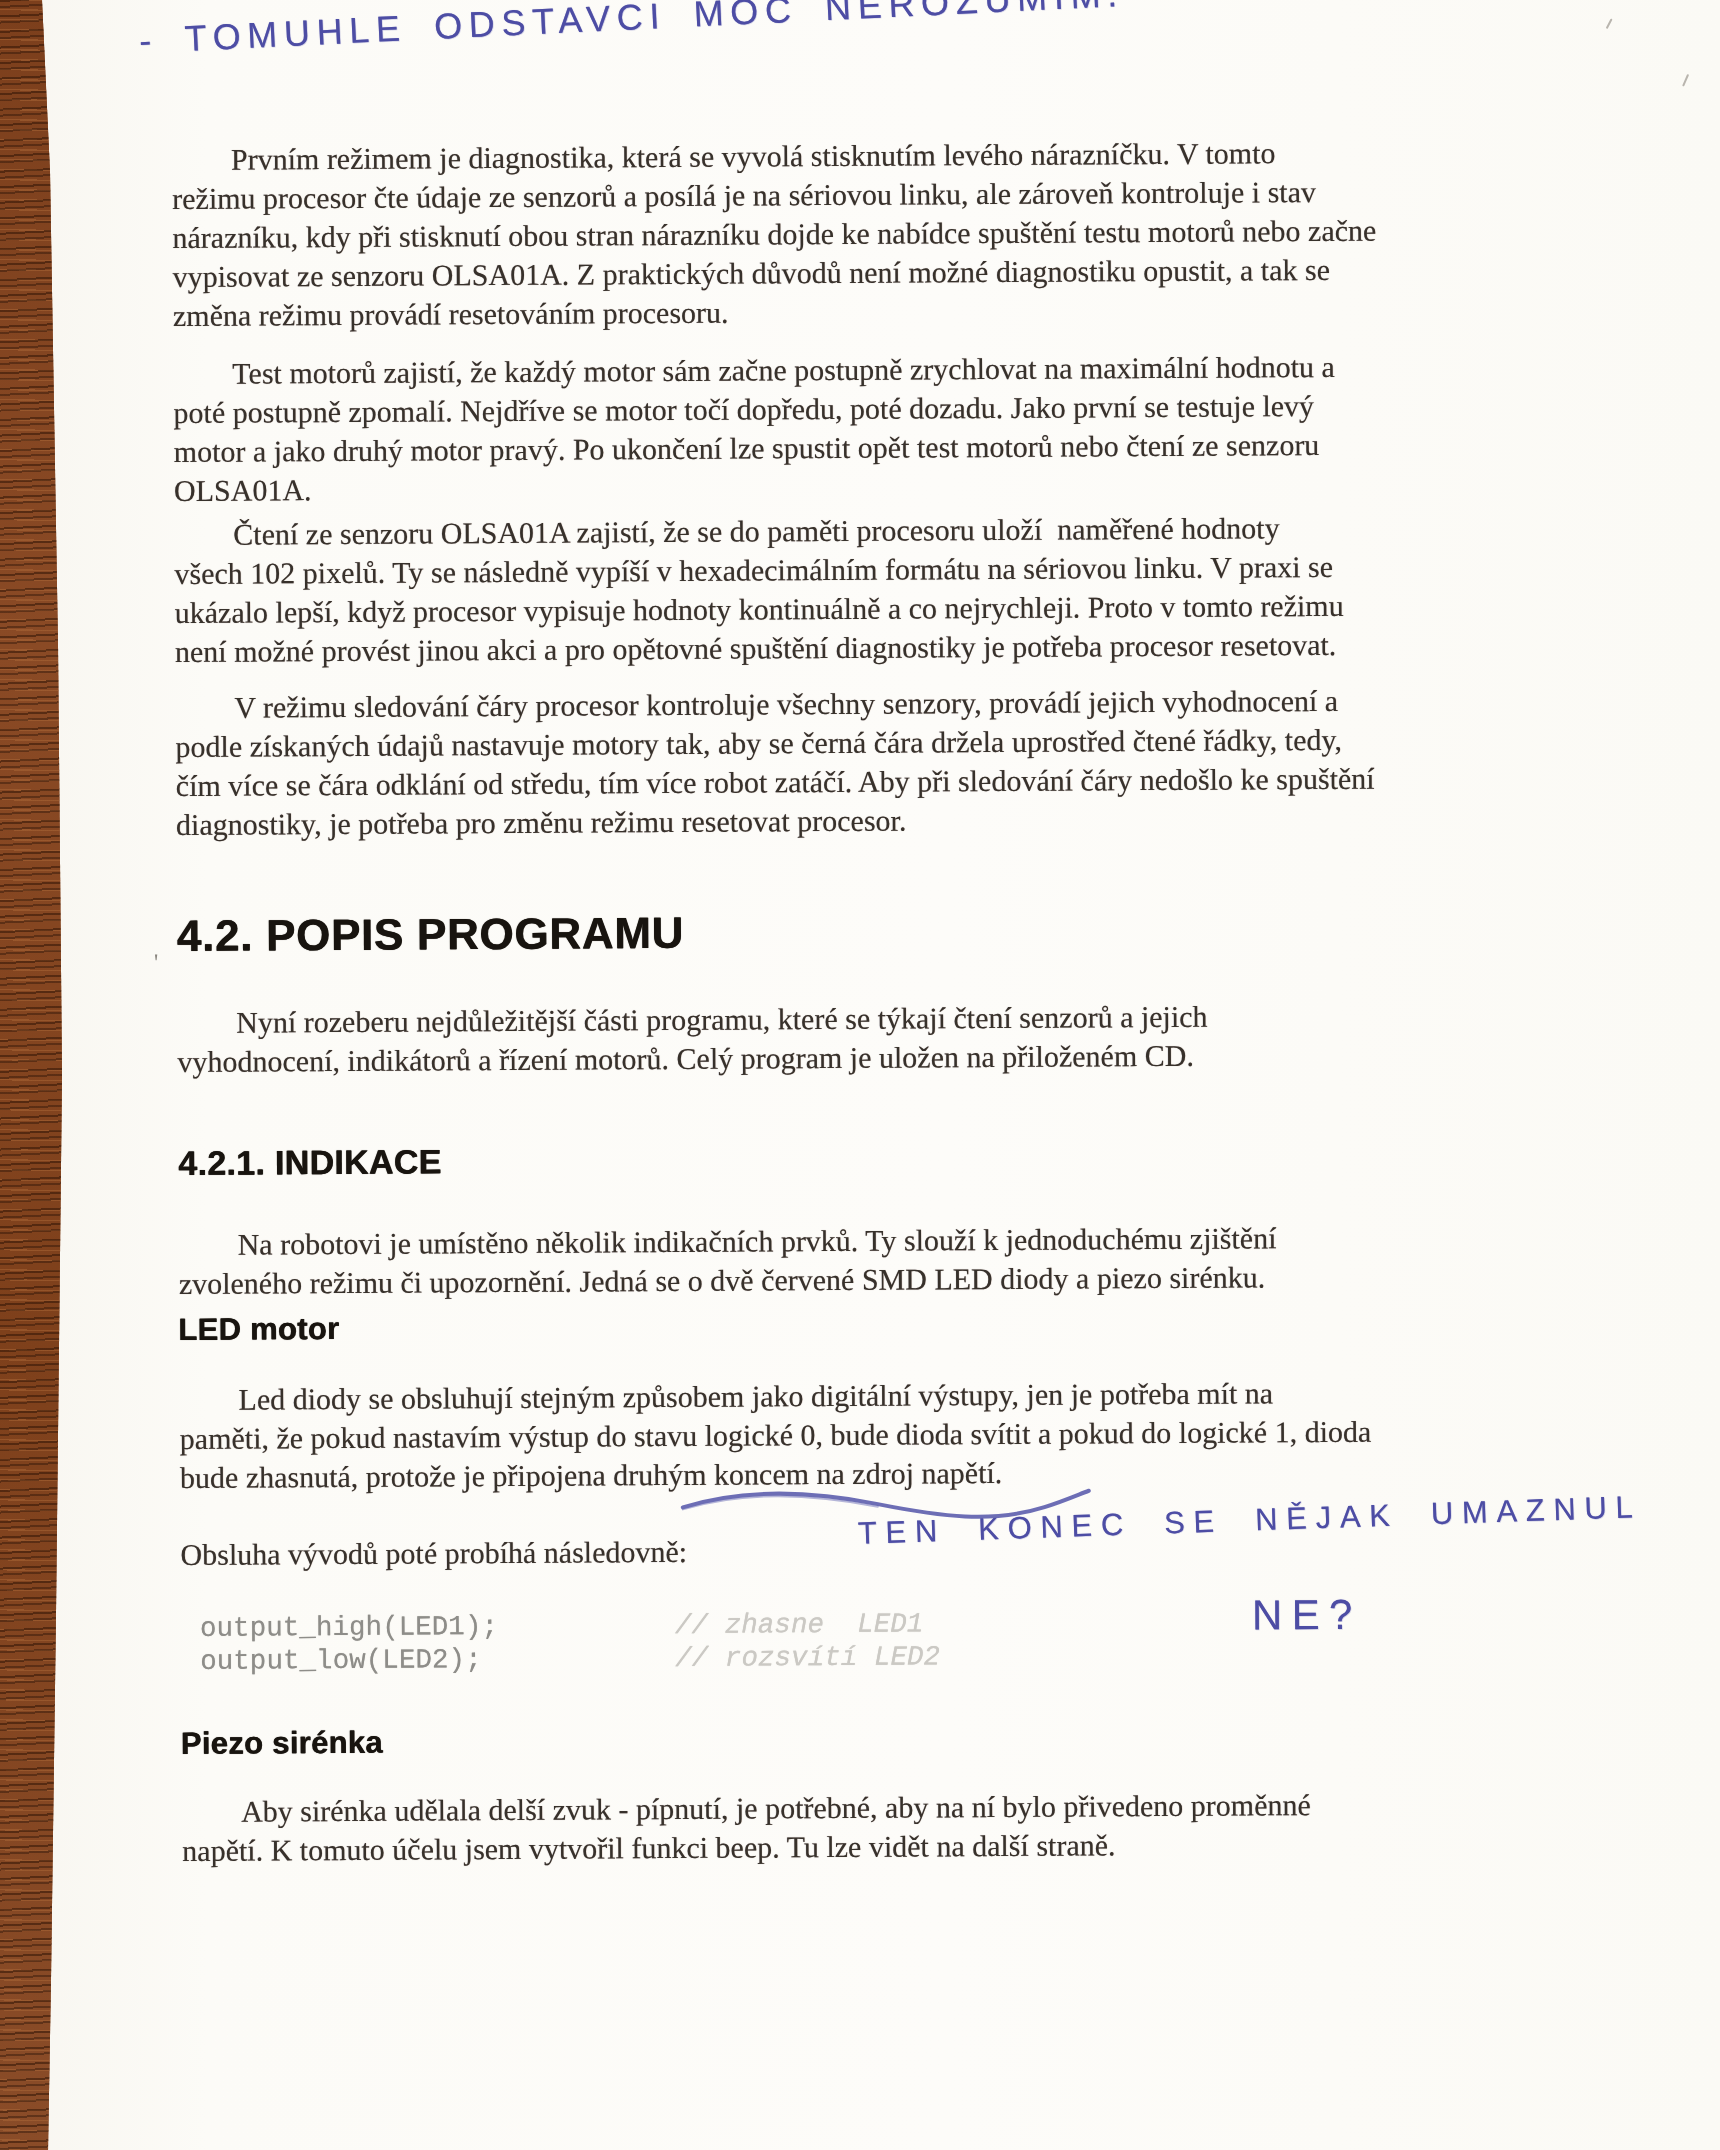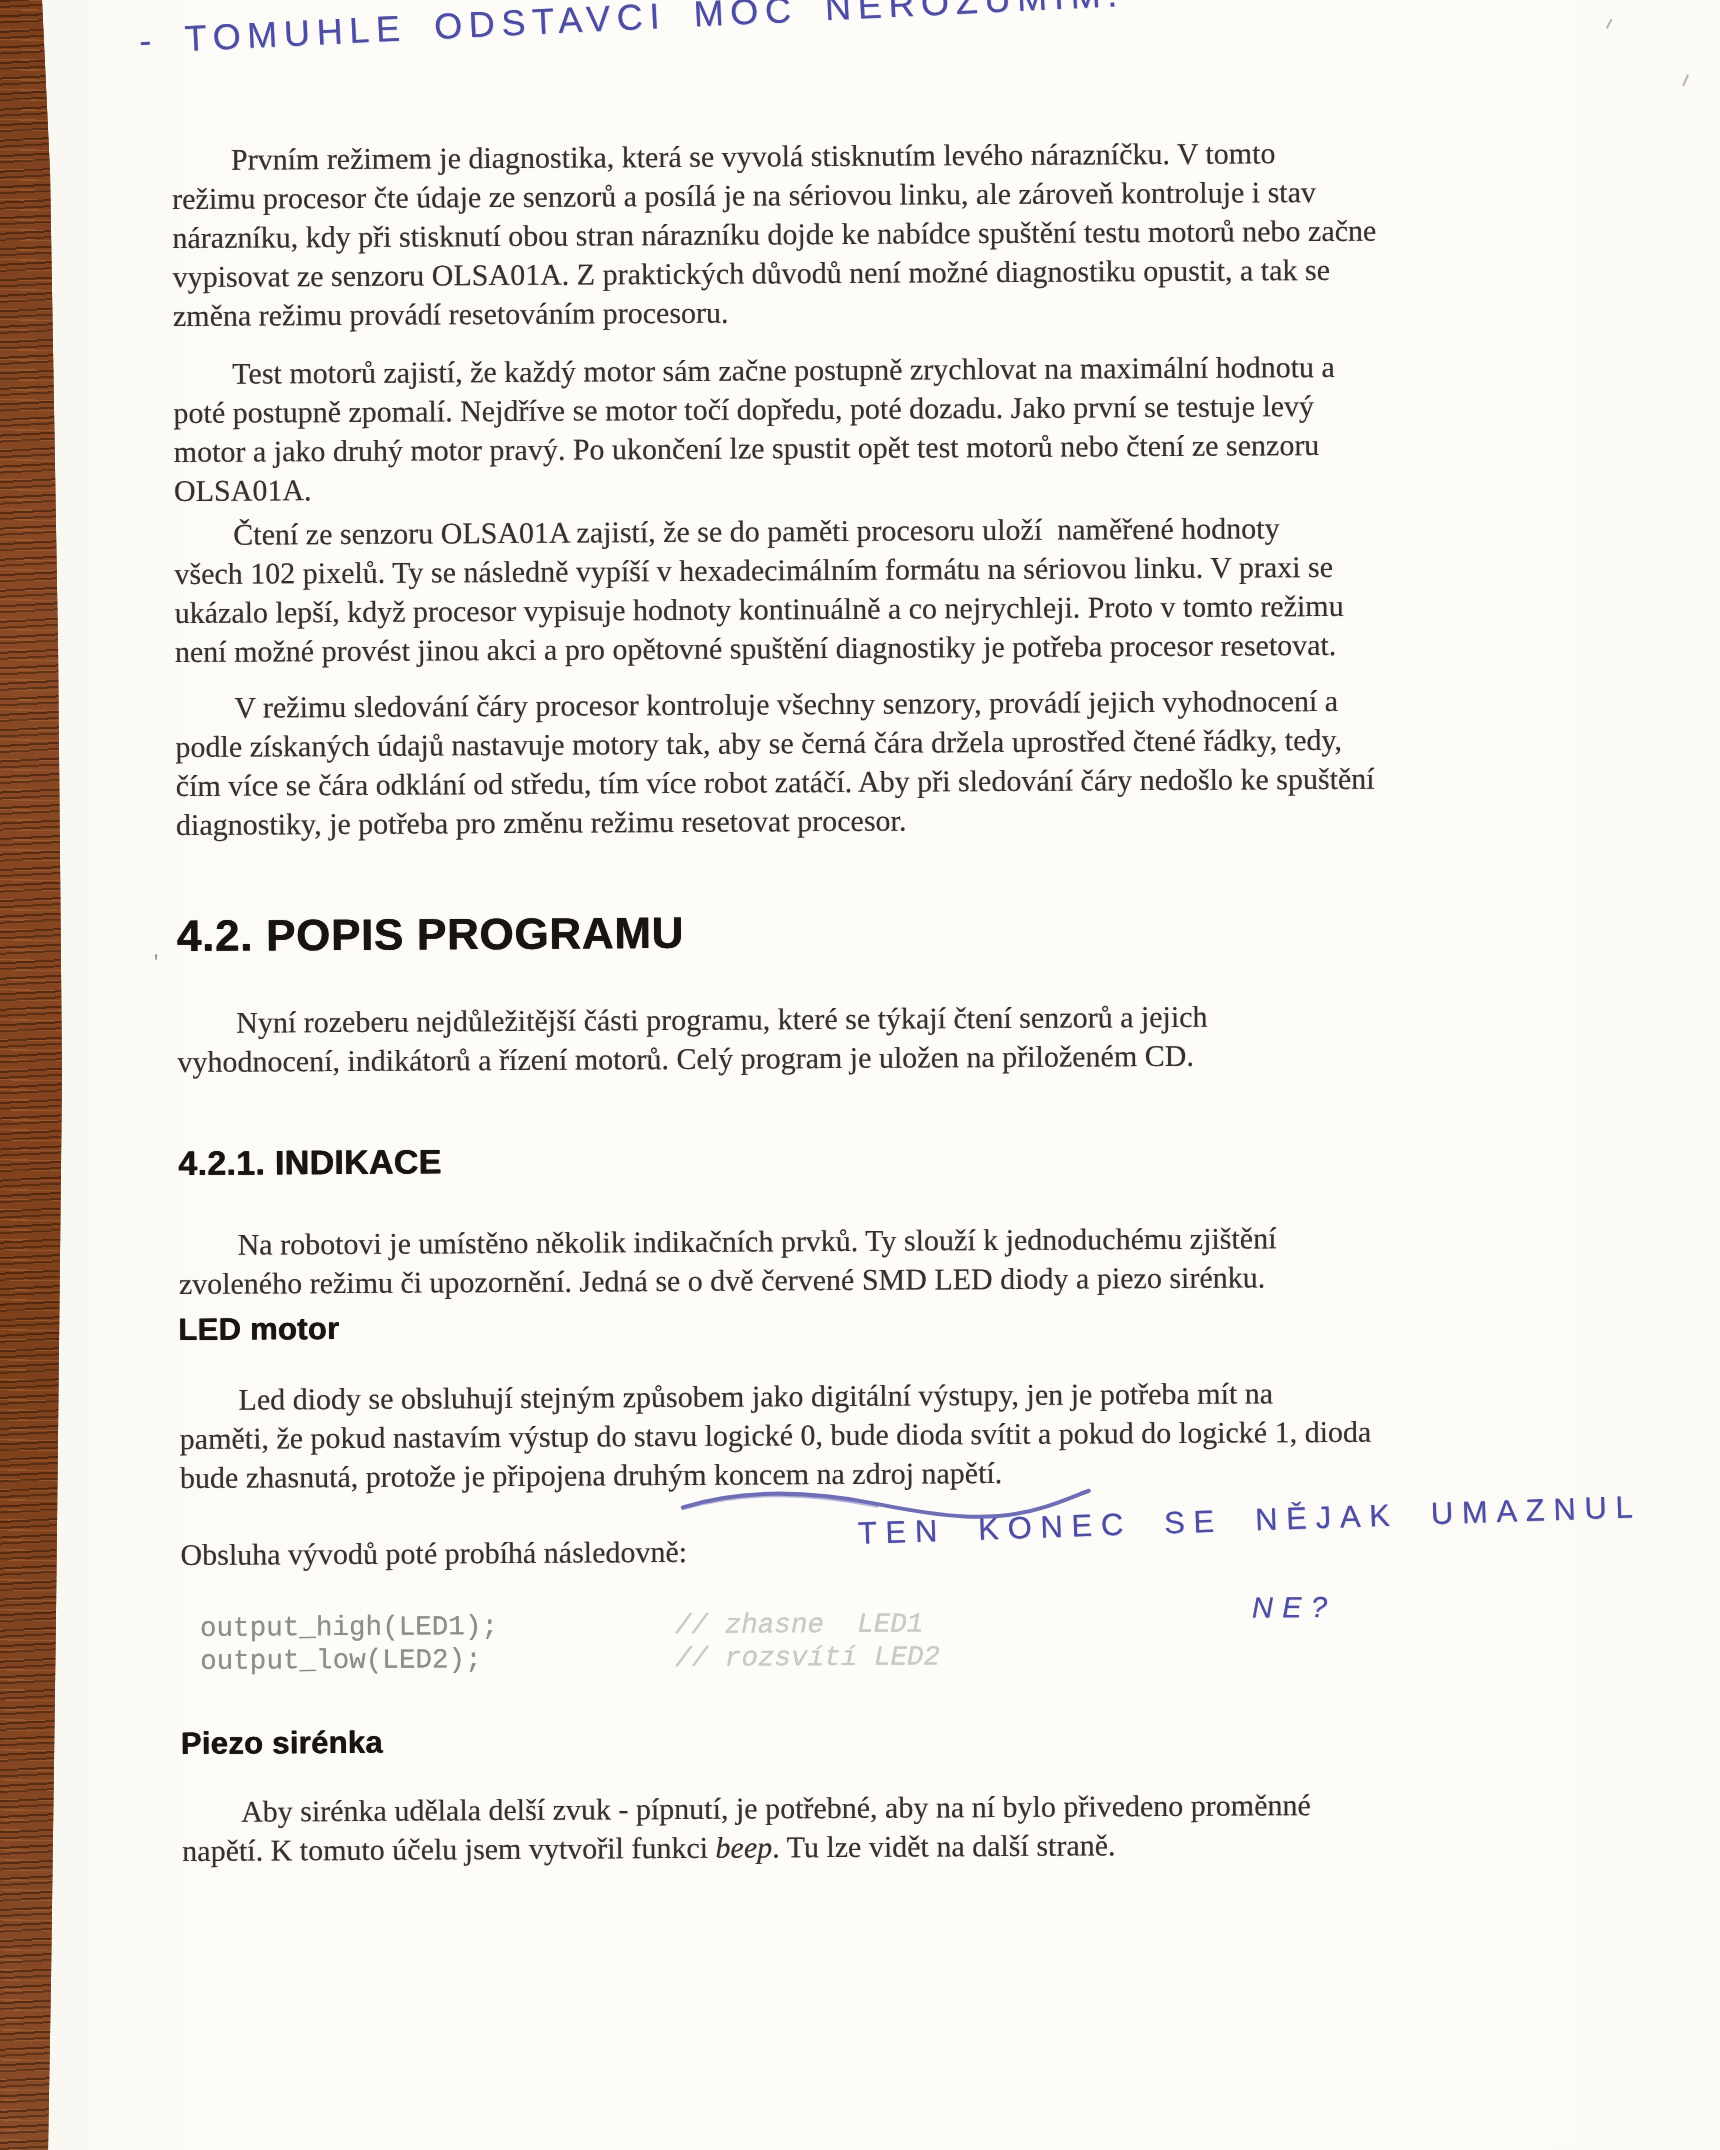--- a/index.html
+++ b/index.html
@@ -20,35 +20,35 @@
   .para{position:absolute;width:1458px;color:#37312b;font-size:30px;line-height:39px;
     text-shadow:0 0 0.9px rgba(84,66,52,.42), 0.4px 0 0 rgba(150,70,50,.14), -0.4px 0 0 rgba(70,80,150,.14);}
   .plines .line{white-space:pre;}
   .plines .line:first-child{padding-left:59px;}
   .line{white-space:pre;}
   .hdg{position:absolute;color:#18140f;font-family:"Liberation Sans","DejaVu Sans",sans-serif;
     font-weight:700;text-shadow:0.6px 0 0 #241f19, 0 0 1px rgba(30,24,18,.5);}
   .h-major{font-size:44px;letter-spacing:0.7px;}
   .h-sub{font-size:34px;letter-spacing:0.3px;}
   .h-minor{font-size:31px;letter-spacing:0.3px;}
-  .it{font-style:italic;}
+  .it{}
   
   .code-block{position:absolute;font-family:"Liberation Mono","DejaVu Sans Mono",monospace;
     font-size:27.6px;line-height:33px;color:#8e8d89;text-shadow:0 0 0.7px rgba(120,118,112,.6);}
   .code-line{position:relative;white-space:pre;}
   .code-comment{position:absolute;left:475px;top:0;color:#cbc9c4;font-style:italic;
     text-shadow:0 0 0.7px rgba(190,188,182,.8);}
   
   .hw{position:absolute;color:#4d4da4;font-family:"Liberation Sans","DejaVu Sans",sans-serif;
     white-space:pre;text-shadow:0 0 0.7px rgba(77,77,170,.55), 0.7px 0.7px 0 rgba(77,77,170,.18);}
   .hw-top{left:138px;top:20px;font-size:36px;letter-spacing:6.7px;word-spacing:10.8px;
     transform:rotate(-2.4deg);transform-origin:left top;}
   .hw-mid{left:848px;top:1520px;font-size:31px;letter-spacing:8.7px;word-spacing:15px;
     transform:rotate(-1.6deg);transform-origin:left top;}
-  .hw-q{left:1242px;top:1598px;font-size:29px;letter-spacing:9.4px;font-style:italic;}
+  .hw-q{left:1242px;top:1598px;font-size:42px;letter-spacing:9.4px;}
   .pen-svg{position:absolute;left:0;top:0;pointer-events:none;}
   
   .artifact{position:absolute;color:#8a867f;font-size:24px;}
   .tick{position:absolute;background:#b9b5ae;width:2px;border-radius:1.3px;}
 </style>
 </head>
 <body>
 
 <div class="scan">
   <div class="wood"></div>

